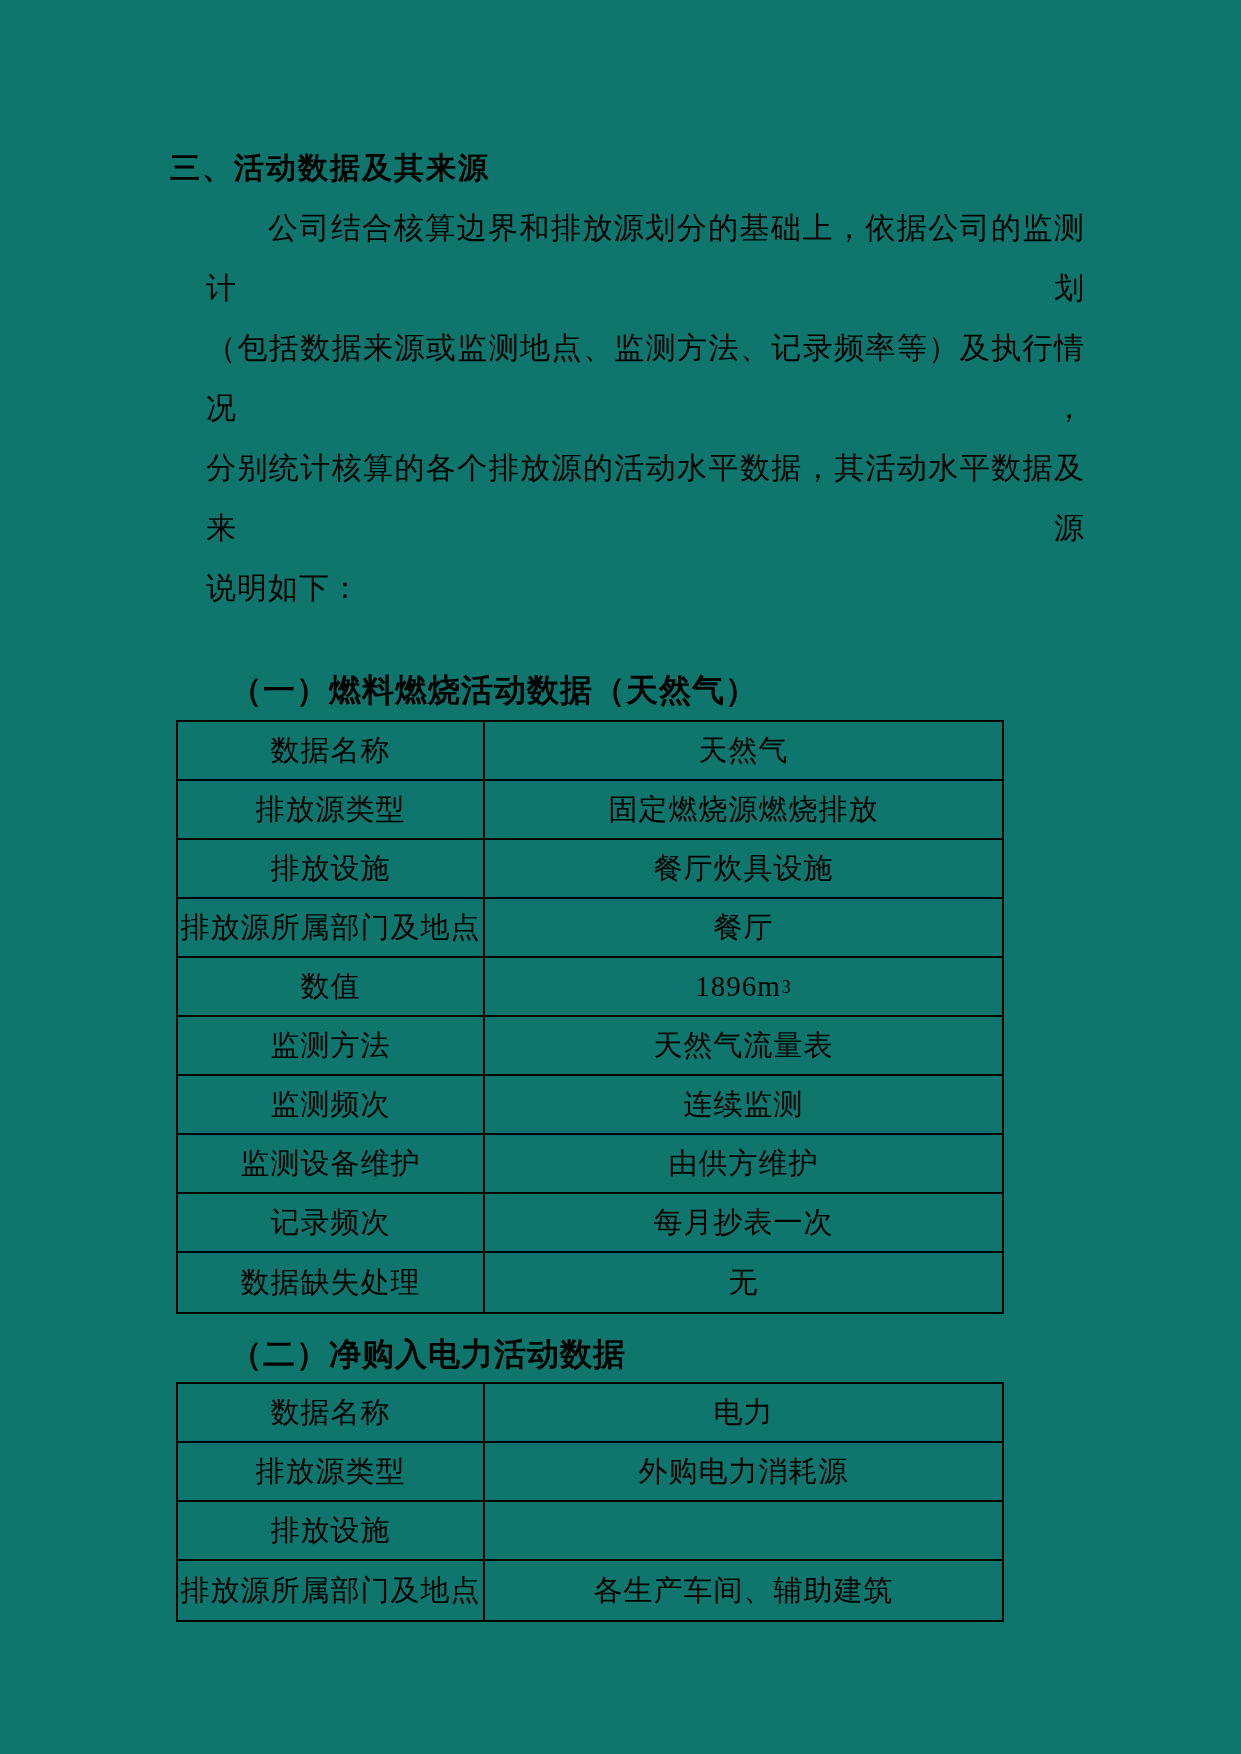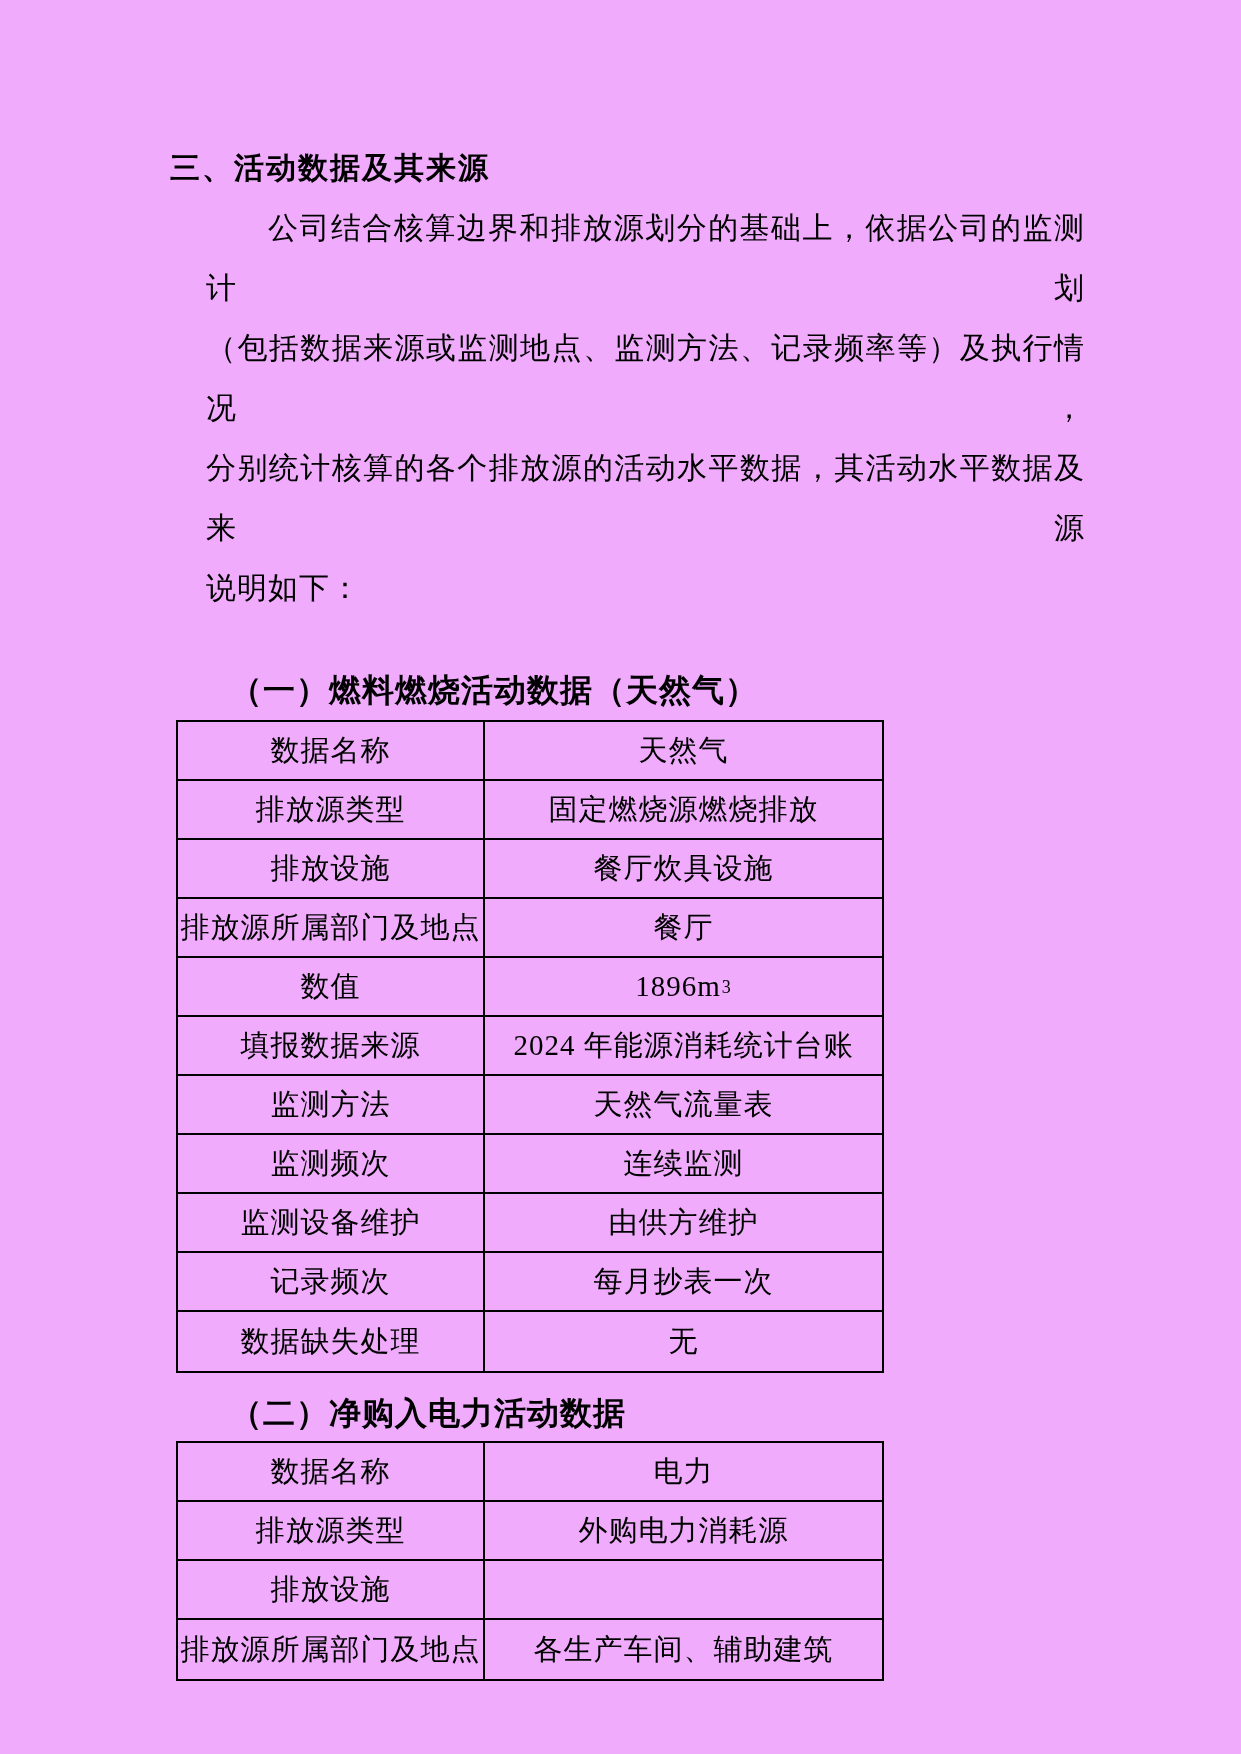--- a/index.html
+++ b/index.html
@@ -12,21 +12,21 @@
     height: 1754px;
     overflow: hidden;
     color: #000000;
     font-family: "Liberation Serif", "DejaVu Serif", serif;
   }
   .page {
     box-sizing: border-box;
     width: 1241px;
     height: 1754px;
     padding: 150px 154px 0 170px;
-    background: #f0abfc;
+    background: #0f766e;
   }
   .section-heading {
     font-family: "DejaVu Sans", "Liberation Sans", sans-serif;
     font-weight: 700;
     font-size: 30px;
     line-height: 36px;
     margin: 0;
     letter-spacing: 2px;
   }
   .paragraph {
@@ -51,21 +51,21 @@
     font-weight: 700;
     font-size: 32px;
     line-height: 40px;
     margin: 52px 0 0 60px;
     letter-spacing: 1px;
   }
   .subsection-title.second {
     margin-top: 20px;
   }
   .data-table {
-    width: 708px;
+    width: 828px;
     margin: 10px 0 0 6px;
     border: 2px solid #000000;
     box-sizing: border-box;
   }
   .data-table.second {
     margin-top: 8px;
   }
   .t-row {
     display: flex;
     height: 59px;
@@ -151,28 +151,20 @@
         <div class="cell label-cell">
           <span>数值</span>
         </div>
         <div class="cell value-cell">
           <span>1896m</span>
           <sup>3</sup>
         </div>
       </div>
       <div class="t-row">
         <div class="cell label-cell">
-          <span>填报数据来源</span>
-        </div>
-        <div class="cell value-cell">
-          <span>2024 年能源消耗统计台账</span>
-        </div>
-      </div>
-      <div class="t-row">
-        <div class="cell label-cell">
           <span>监测方法</span>
         </div>
         <div class="cell value-cell">
           <span>天然气流量表</span>
         </div>
       </div>
       <div class="t-row">
         <div class="cell label-cell">
           <span>监测频次</span>
         </div>

